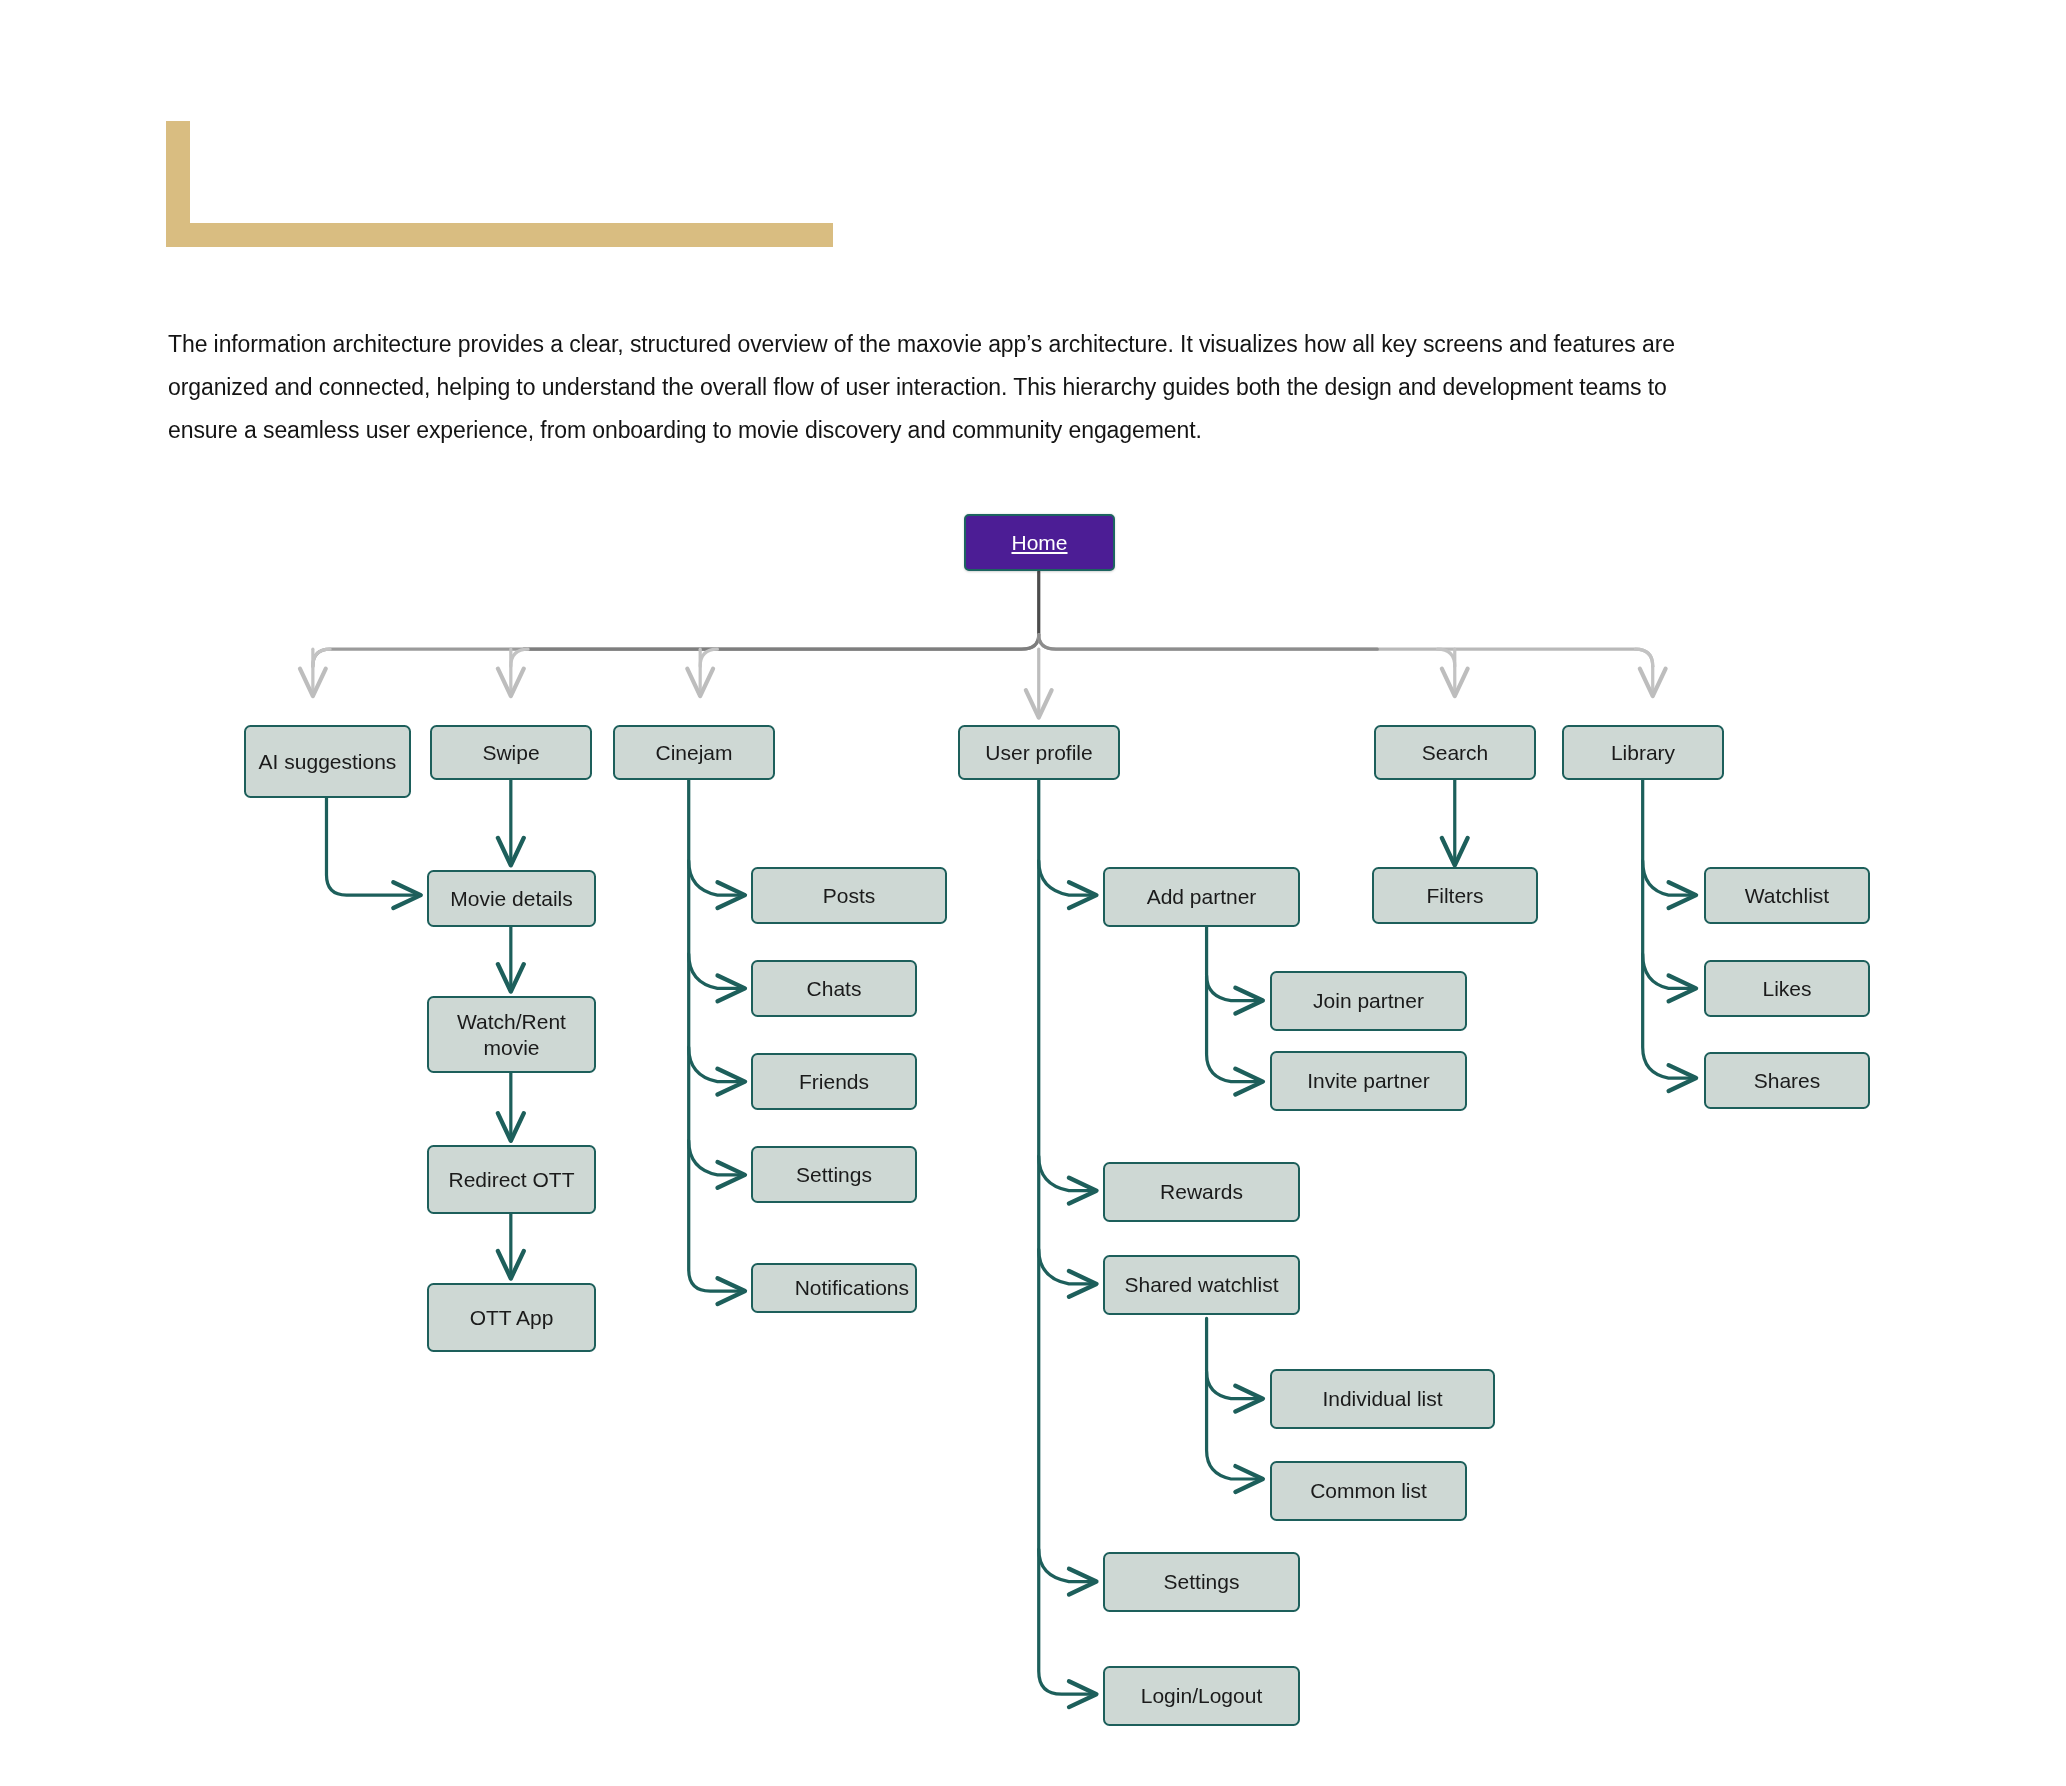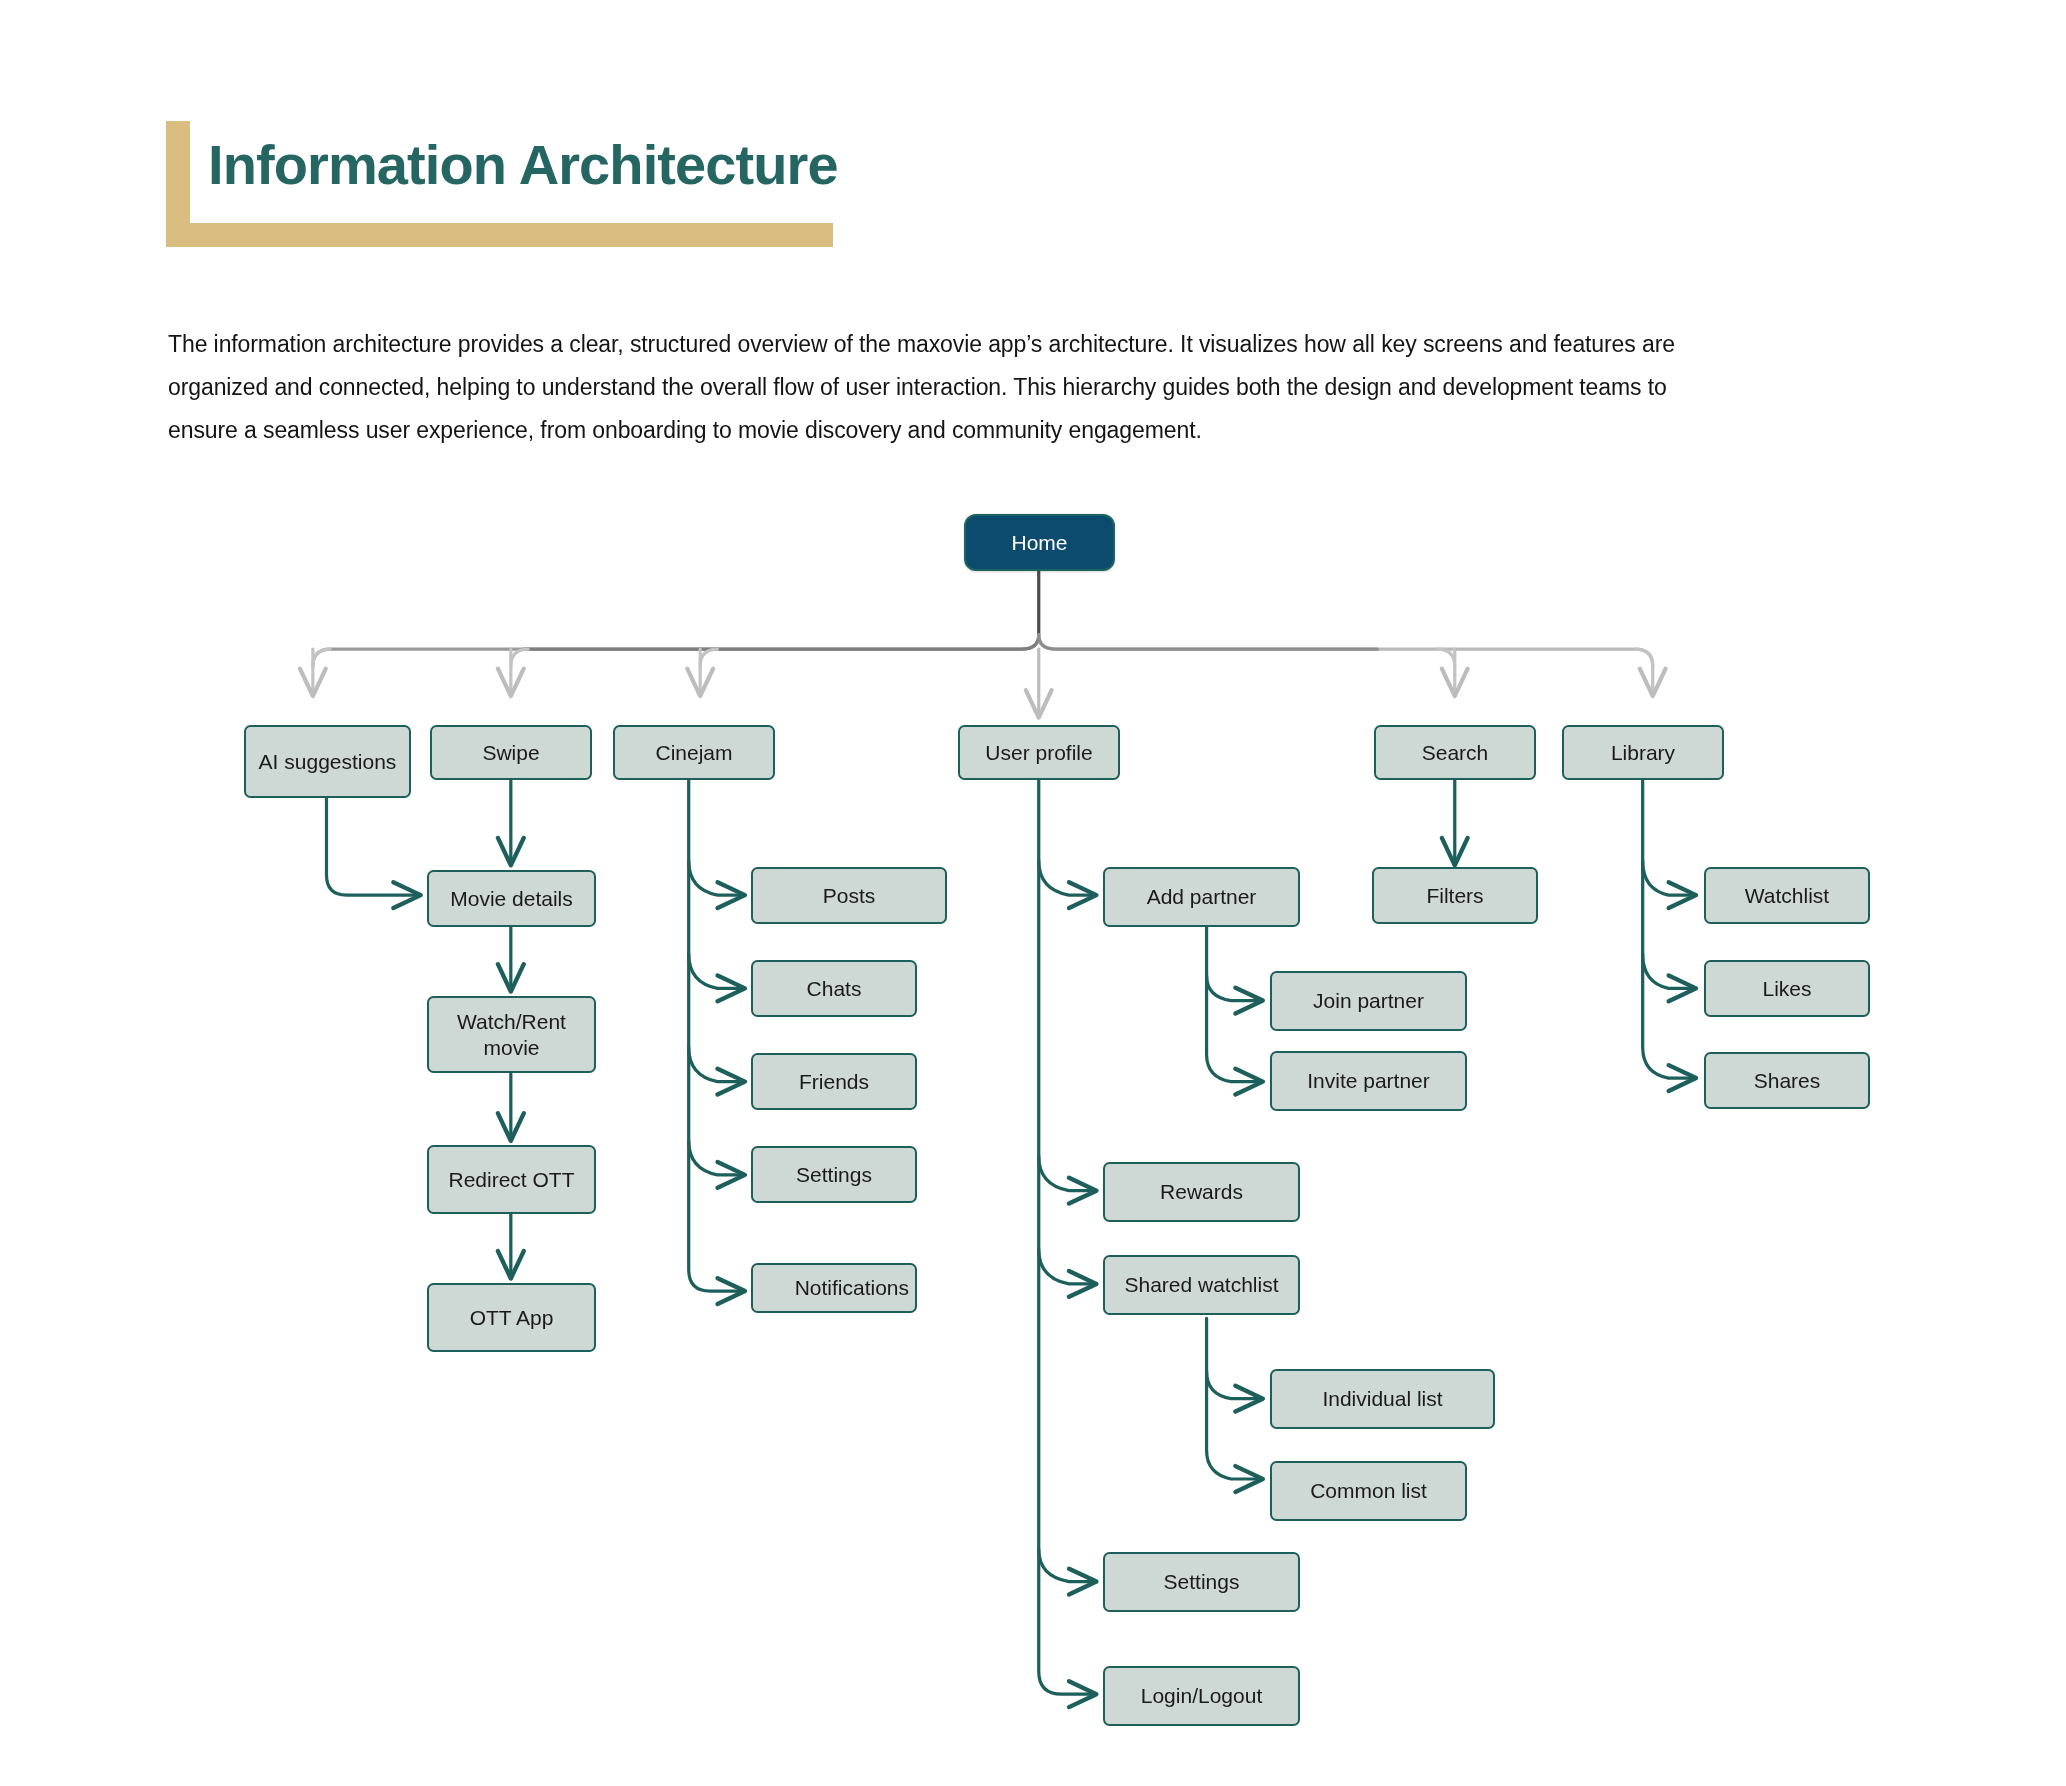--- a/index.html
+++ b/index.html
@@ -90,34 +90,34 @@
     color: #1b1b1b;
     font-size: 21px;
     display: flex;
     align-items: center;
     justify-content: center;
     text-align: center;
     line-height: 26px;
     padding: 0 4.3px;
   }
   .node.root {
-    background: #0c4a6e;
+    background: #4c1d95;
     border-color: #1d6460;
     color: #ffffff;
-    border-radius: 12px;
+    border-radius: 5px;
     box-shadow: 0 0.7px 2.2px rgba(0,0,0,0.18);
+    text-decoration: underline;
   }
 </style>
 </head>
 <body>
 
 <div id="header-block">
   <div id="accent-bar-vertical"></div>
   <div id="accent-bar-horizontal"></div>
-  <div id="page-title">Information Architecture</div>
 </div>
 
 <p id="intro-paragraph">The information architecture provides a clear, structured overview of the maxovie app’s architecture. It visualizes how all key screens and features are organized and connected, helping to understand the overall flow of user interaction. This hierarchy guides both the design and development teams to ensure a seamless user experience, from onboarding to movie discovery and community engagement.</p>
 
 <div id="diagram">
 
   <svg id="edges-svg" viewBox="0 0 2880 2490">
     <defs>
       <marker id="ah-gray" markerWidth="12" markerHeight="12" refX="9.4" refY="5" orient="auto" markerUnits="strokeWidth">
         <path d="M1,1 L9.5,5 L1,9" fill="none" stroke="#bdbdbd" stroke-width="1.3" stroke-linecap="round" stroke-linejoin="round"></path>

